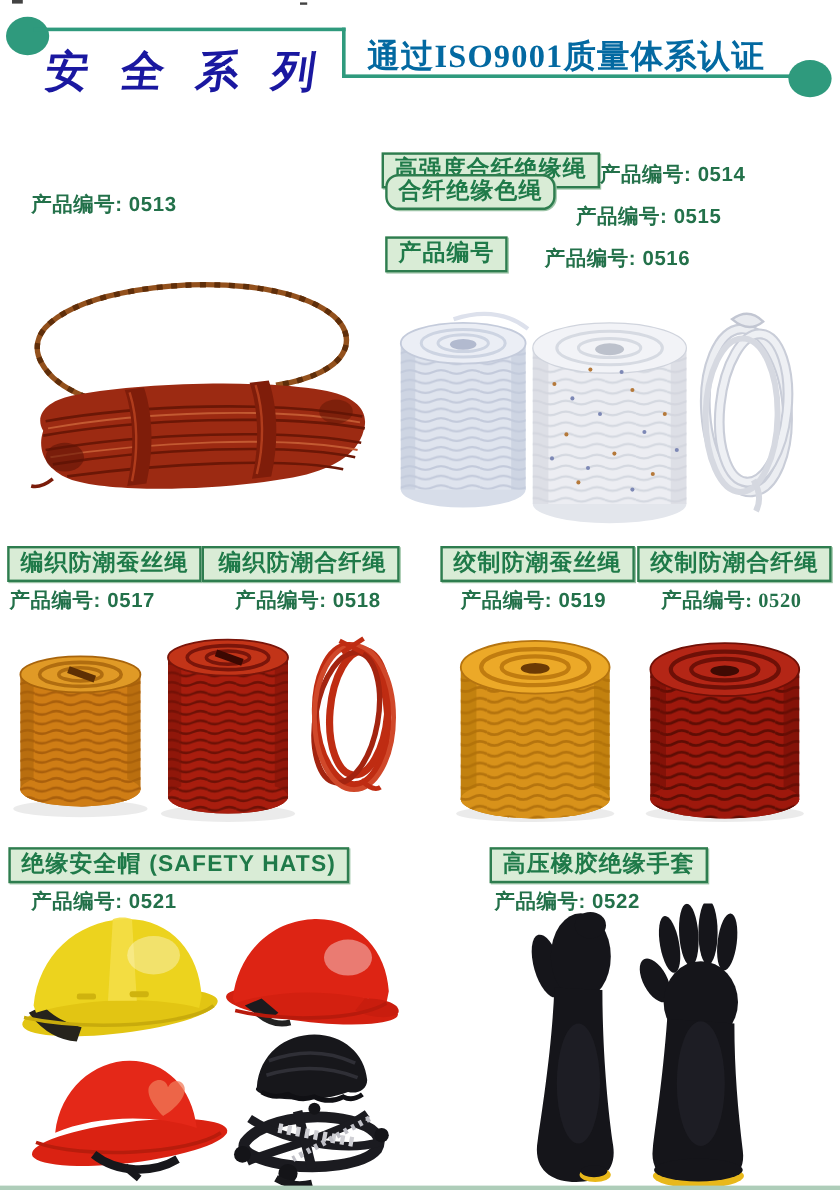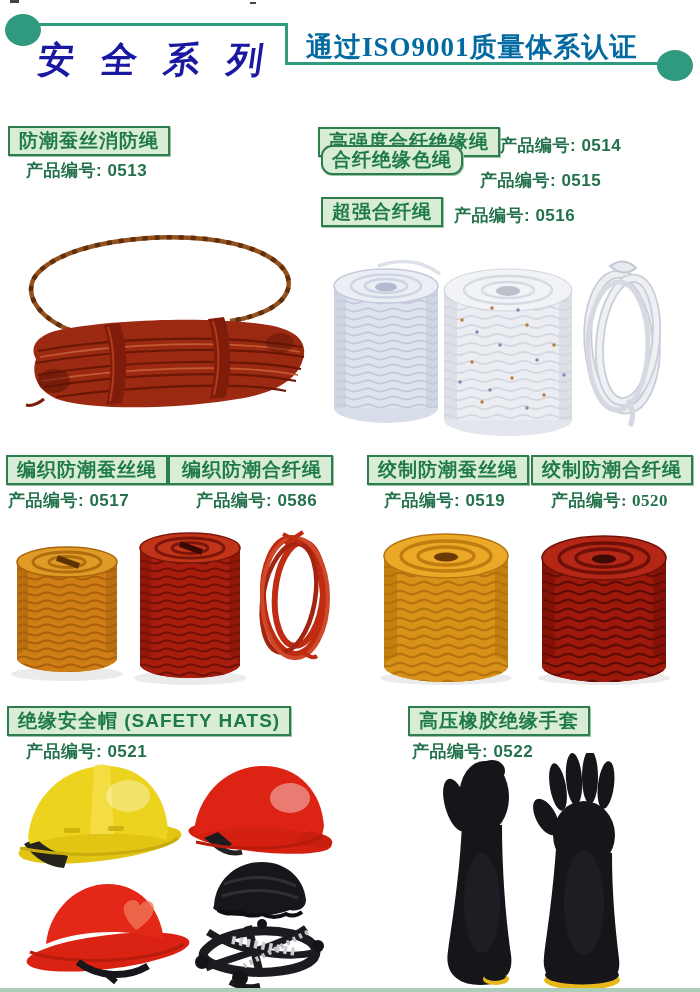--- a/index.html
+++ b/index.html
@@ -34,30 +34,29 @@
   <div>
     <div class="dot" style="left:5px;top:14px;width:36px;height:32px;"></div>
     <div class="gline" style="left:28px;top:23px;width:260px;height:3px;"></div>
     <div class="gline" style="left:285px;top:23px;width:3px;height:42px;"></div>
     <div class="gline" style="left:285px;top:62px;width:382px;height:3px;"></div>
     <div class="dot" style="left:657px;top:50px;width:36px;height:31px;"></div>
     <div class="page-title">安全系列</div>
     <div class="cert-text">通过ISO9001质量体系认证</div>
   </div>
 
-  <div class="plabel" style="left:8px;top:126px;">防潮蚕丝消防绳</div>
   <div class="pcode" style="left:26px;top:159px;">产品编号: 0513</div>
 
   <div class="plabel" style="left:318px;top:127px;">高强度合纤绝缘绳</div>
   <div class="pcode" style="left:500px;top:134px;">产品编号: 0514</div>
 
   <div class="plabel" style="left:321px;top:145px;border-radius:11px;">合纤绝缘色绳</div>
   <div class="pcode" style="left:480px;top:169px;">产品编号: 0515</div>
 
-  <div class="plabel" style="left:321px;top:197px;">超强合纤绳</div>
+  <div class="plabel" style="left:321px;top:197px;">产品编号</div>
   <div class="pcode" style="left:454px;top:204px;">产品编号: 0516</div>
 
   <div class="photo" style="left:8px;top:231px;width:312px;height:205px;">
     <svg viewBox="0 0 312 205" xmlns="http://www.w3.org/2000/svg">
       <path d="M64,100 C28,86 10,58 34,38 C64,12 140,2 198,8 C252,14 286,34 280,58 C275,76 248,86 222,90" fill="none" stroke="#93511d" stroke-width="4.5"></path>
       <path d="M64,100 C28,86 10,58 34,38 C64,12 140,2 198,8 C252,14 286,34 280,58 C275,76 248,86 222,90" fill="none" stroke="#5f2e0a" stroke-width="4.5" stroke-dasharray="5 7"></path>
       <path d="M28,128 C20,114 32,102 56,98 C110,88 205,85 260,94 C290,99 300,112 295,128 C290,148 268,161 236,167 C175,178 88,180 52,169 C32,162 22,146 28,128 Z" fill="#9c2a12"></path>
       <g fill="none" stroke="#6b1706" stroke-width="2.2">
         <path d="M30,120 C110,106 220,103 294,116"></path>
         <path d="M28,132 C110,118 225,114 296,126"></path>
@@ -137,21 +136,21 @@
       </g>
       <path d="M288,16 q14,-10 26,2 q-12,10 -26,-2 Z" fill="#e8eaef" stroke="#c2c6d2" stroke-width="2"></path>
       <path d="M306,150 q8,14 2,26" stroke="#d5d8e0" stroke-width="5" fill="none"></path>
     </svg>
   </div>
 
   <div class="plabel" style="left:6px;top:455px;">编织防潮蚕丝绳</div>
   <div class="pcode" style="left:8px;top:489px;">产品编号: 0517</div>
 
   <div class="plabel" style="left:168px;top:455px;padding-left:12px;">编织防潮合纤绳</div>
-  <div class="pcode" style="left:196px;top:489px;">产品编号: 0586</div>
+  <div class="pcode" style="left:196px;top:489px;">产品编号: 0518</div>
 
   <div class="plabel" style="left:367px;top:455px;">绞制防潮蚕丝绳</div>
   <div class="pcode" style="left:384px;top:489px;">产品编号: 0519</div>
 
   <div class="plabel" style="left:531px;top:455px;">绞制防潮合纤绳</div>
   <div class="pcode" style="left:551px;top:489px;font-family:Liberation Serif, serif;">产品编号: 0520</div>
 
   <div class="photo" style="left:5px;top:518px;width:345px;height:172px;">
     <svg viewBox="0 0 345 172" xmlns="http://www.w3.org/2000/svg">
       <defs>

